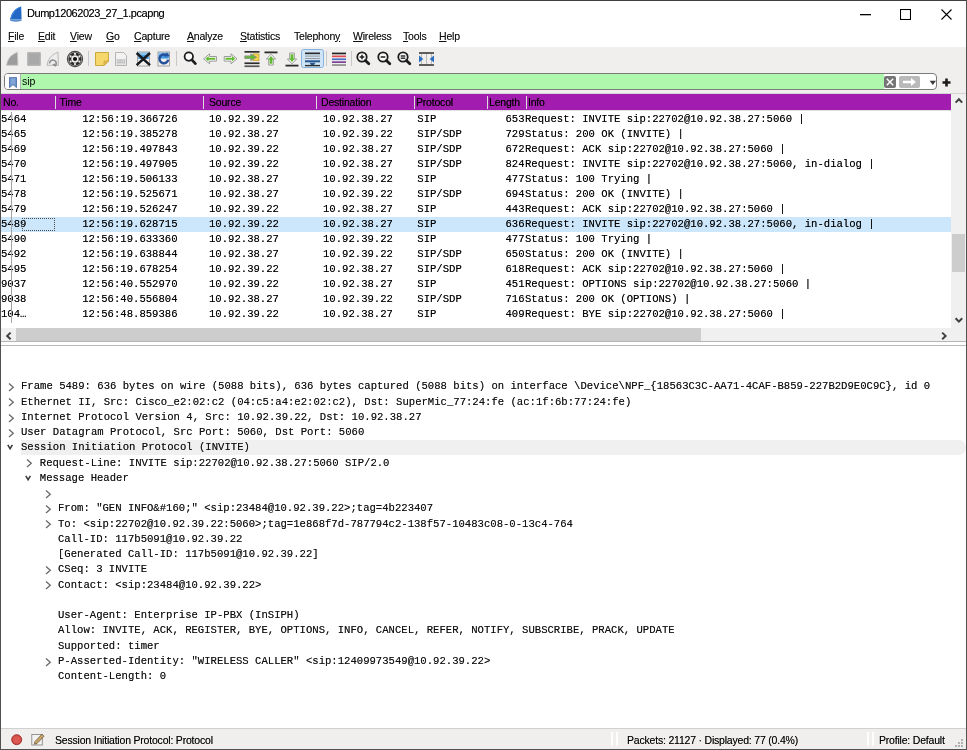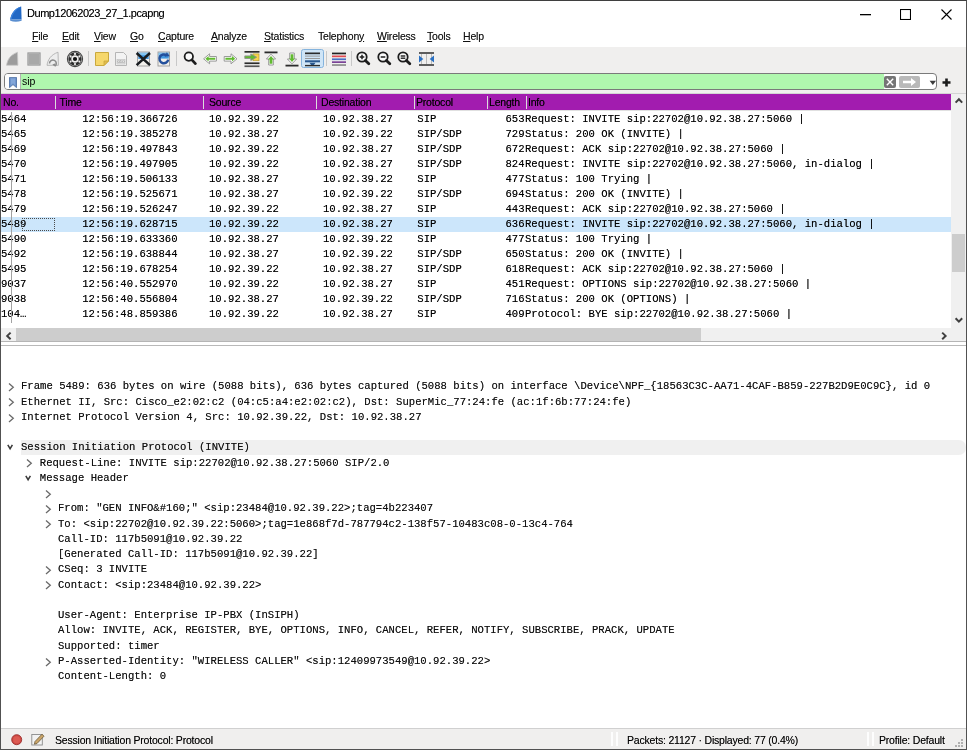--- a/index.html
+++ b/index.html
@@ -6,21 +6,21 @@
 html,body { width:967px; height:750px; overflow:hidden; background:#fff; }
 #win { position:absolute; left:0; top:0; width:967px; height:750px;
   border:1px solid #515151; border-top:1px solid #3f3f3f; background:#fff; box-shadow:inset 0 1px 0 #9c9c9c;
   font-family:"Liberation Sans", sans-serif; }
 .abs { position:absolute; }
 
 #titlebar { position:absolute; left:0; top:0; width:965px; height:27px; background:#fff; }
 #title-text { position:absolute; left:26px; top:6px; font-size:11px; letter-spacing:-0.45px; color:#000; text-shadow:0 0 0.3px rgba(0,0,0,0.45); }
 
 #menubar { position:absolute; left:0; top:27px; width:965px; height:19px; background:#fff; }
-.mi { position:absolute; top:1.5px; font-size:10.5px; letter-spacing:-0.2px; color:#111; text-shadow:0 0 0.3px rgba(0,0,0,0.45);margin-left:24px; }
+.mi { position:absolute; top:1.5px; font-size:10.5px; letter-spacing:-0.2px; color:#111; text-shadow:0 0 0.3px rgba(0,0,0,0.45); }
 .mi u { text-decoration:underline; text-underline-offset:1px; }
 
 #toolbar { position:absolute; left:0; top:46px; width:965px; height:24px; background:#f0efee; }
 #toolbar svg { position:absolute; top:3px; }
 .tsep { position:absolute; top:4px; width:1px; height:15px; background:#c8c8c8; }
 
 #filterbar { position:absolute; left:0; top:70px; width:965px; height:23px; background:#f0efee; border-bottom:1px solid #d4d4d4; }
 #finput { position:absolute; left:3px; top:2px; width:933px; height:17px; background:#fff; border:1px solid #7a7a7a; border-radius:4px; overflow:hidden; }
 #fgreen { position:absolute; left:16px; top:0; width:863px; height:15px; background:#b0f7ae; }
 #ftext { position:absolute; left:1px; top:1px; font-size:10.5px; color:#000; }
@@ -277,21 +277,21 @@
 <div class="prow" style="top:45.00px"><span class="c-no">5470</span><span class="c-time">12:56:19.497905</span><span class="c-src">10.92.39.22</span><span class="c-dst">10.92.38.27</span><span class="c-proto">SIP/SDP</span><span class="c-len">824</span><span class="c-info">Request: INVITE sip:22702@10.92.38.27:5060, in-dialog |</span></div>
 <div class="prow" style="top:60.00px"><span class="c-no">5471</span><span class="c-time">12:56:19.506133</span><span class="c-src">10.92.38.27</span><span class="c-dst">10.92.39.22</span><span class="c-proto">SIP</span><span class="c-len">477</span><span class="c-info">Status: 100 Trying |</span></div>
 <div class="prow" style="top:75.00px"><span class="c-no">5478</span><span class="c-time">12:56:19.525671</span><span class="c-src">10.92.38.27</span><span class="c-dst">10.92.39.22</span><span class="c-proto">SIP/SDP</span><span class="c-len">694</span><span class="c-info">Status: 200 OK (INVITE) |</span></div>
 <div class="prow" style="top:90.00px"><span class="c-no">5479</span><span class="c-time">12:56:19.526247</span><span class="c-src">10.92.39.22</span><span class="c-dst">10.92.38.27</span><span class="c-proto">SIP</span><span class="c-len">443</span><span class="c-info">Request: ACK sip:22702@10.92.38.27:5060 |</span></div>
 <div class="prow sel" style="top:105.00px"><span class="c-no">5489</span><span class="c-time">12:56:19.628715</span><span class="c-src">10.92.39.22</span><span class="c-dst">10.92.38.27</span><span class="c-proto">SIP</span><span class="c-len">636</span><span class="c-info">Request: INVITE sip:22702@10.92.38.27:5060, in-dialog |</span></div>
 <div class="prow" style="top:120.00px"><span class="c-no">5490</span><span class="c-time">12:56:19.633360</span><span class="c-src">10.92.38.27</span><span class="c-dst">10.92.39.22</span><span class="c-proto">SIP</span><span class="c-len">477</span><span class="c-info">Status: 100 Trying |</span></div>
 <div class="prow" style="top:135.00px"><span class="c-no">5492</span><span class="c-time">12:56:19.638844</span><span class="c-src">10.92.38.27</span><span class="c-dst">10.92.39.22</span><span class="c-proto">SIP/SDP</span><span class="c-len">650</span><span class="c-info">Status: 200 OK (INVITE) |</span></div>
 <div class="prow" style="top:150.00px"><span class="c-no">5495</span><span class="c-time">12:56:19.678254</span><span class="c-src">10.92.39.22</span><span class="c-dst">10.92.38.27</span><span class="c-proto">SIP/SDP</span><span class="c-len">618</span><span class="c-info">Request: ACK sip:22702@10.92.38.27:5060 |</span></div>
 <div class="prow" style="top:165.00px"><span class="c-no">9037</span><span class="c-time">12:56:40.552970</span><span class="c-src">10.92.39.22</span><span class="c-dst">10.92.38.27</span><span class="c-proto">SIP</span><span class="c-len">451</span><span class="c-info">Request: OPTIONS sip:22702@10.92.38.27:5060 |</span></div>
 <div class="prow" style="top:180.00px"><span class="c-no">9038</span><span class="c-time">12:56:40.556804</span><span class="c-src">10.92.38.27</span><span class="c-dst">10.92.39.22</span><span class="c-proto">SIP/SDP</span><span class="c-len">716</span><span class="c-info">Status: 200 OK (OPTIONS) |</span></div>
-<div class="prow" style="top:195.00px"><span class="c-no">104…</span><span class="c-time">12:56:48.859386</span><span class="c-src">10.92.39.22</span><span class="c-dst">10.92.38.27</span><span class="c-proto">SIP</span><span class="c-len">409</span><span class="c-info">Protocol: BYE sip:22702@10.92.38.27:5060 |</span></div>
+<div class="prow" style="top:195.00px"><span class="c-no">104…</span><span class="c-time">12:56:48.859386</span><span class="c-src">10.92.39.22</span><span class="c-dst">10.92.38.27</span><span class="c-proto">SIP</span><span class="c-len">409</span><span class="c-info">Request: BYE sip:22702@10.92.38.27:5060 |</span></div>
 
 </div>
  <div id="relline"></div>
  <div id="focusrect" style="top:124px"></div>
  <div id="vsb">
   <svg class="abs" style="left:3.2px;top:2.5px" width="10" height="8">
           <path d="M1.6,5.6 L4.9,2.2 L8.2,5.6" fill="none" stroke="#3f3f3f" stroke-width="2"></path>
         </svg>
   <div class="thumb"></div>
   <svg class="abs" style="left:3.2px;top:221.5px" width="10" height="8">
@@ -313,20 +313,23 @@
 <div id="details">
 <div class="dl" style="top:1.30px"><svg class="chev" style="left:7.3px">
           <path d="M1,1.4 L5.3,5.2 L1,9" fill="none" stroke="#6a6a6a" stroke-width="1.3"></path>
         </svg><span class="tx" style="left:20px">Frame 5489: 636 bytes on wire (5088 bits), 636 bytes captured (5088 bits) on interface \Device\NPF_{18563C3C-AA71-4CAF-B859-227B2D9E0C9C}, id 0</span></div>
 <div class="dl" style="top:16.55px"><svg class="chev" style="left:7.3px">
           <path d="M1,1.4 L5.3,5.2 L1,9" fill="none" stroke="#6a6a6a" stroke-width="1.3"></path>
         </svg><span class="tx" style="left:20px">Ethernet II, Src: Cisco_e2:02:c2 (04:c5:a4:e2:02:c2), Dst: SuperMic_77:24:fe (ac:1f:6b:77:24:fe)</span></div>
 <div class="dl" style="top:31.80px"><svg class="chev" style="left:7.3px">
           <path d="M1,1.4 L5.3,5.2 L1,9" fill="none" stroke="#6a6a6a" stroke-width="1.3"></path>
         </svg><span class="tx" style="left:20px">Internet Protocol Version 4, Src: 10.92.39.22, Dst: 10.92.38.27</span></div>
+<div class="dl" style="top:47.05px"><svg class="chev" style="left:7.3px">
+          <path d="M1,1.4 L5.3,5.2 L1,9" fill="none" stroke="#6a6a6a" stroke-width="1.3"></path>
+        </svg><span class="tx" style="left:20px">User Datagram Protocol, Src Port: 5060, Dst Port: 5060</span></div>
 <div class="dl dsel" style="top:62.30px"><svg class="chev" style="left:6.2px">
           <path d="M0.8,1.8 L3.1,5.7 L5.4,1.8" fill="none" stroke="#3a3a3a" stroke-width="1.5"></path>
         </svg><span class="tx" style="left:20px">Session Initiation Protocol (INVITE)</span></div>
 <div class="dl" style="top:77.55px"><svg class="chev" style="left:25.4px">
           <path d="M1,1.4 L5.3,5.2 L1,9" fill="none" stroke="#6a6a6a" stroke-width="1.3"></path>
         </svg><span class="tx" style="left:38.8px">Request-Line: INVITE sip:22702@10.92.38.27:5060 SIP/2.0</span></div>
 <div class="dl" style="top:92.80px"><svg class="chev" style="left:24.3px">
           <path d="M0.8,1.8 L3.1,5.7 L5.4,1.8" fill="none" stroke="#3a3a3a" stroke-width="1.5"></path>
         </svg><span class="tx" style="left:38.8px">Message Header</span></div>
 <div class="dl" style="top:108.05px"><svg class="chev" style="left:43.5px">

